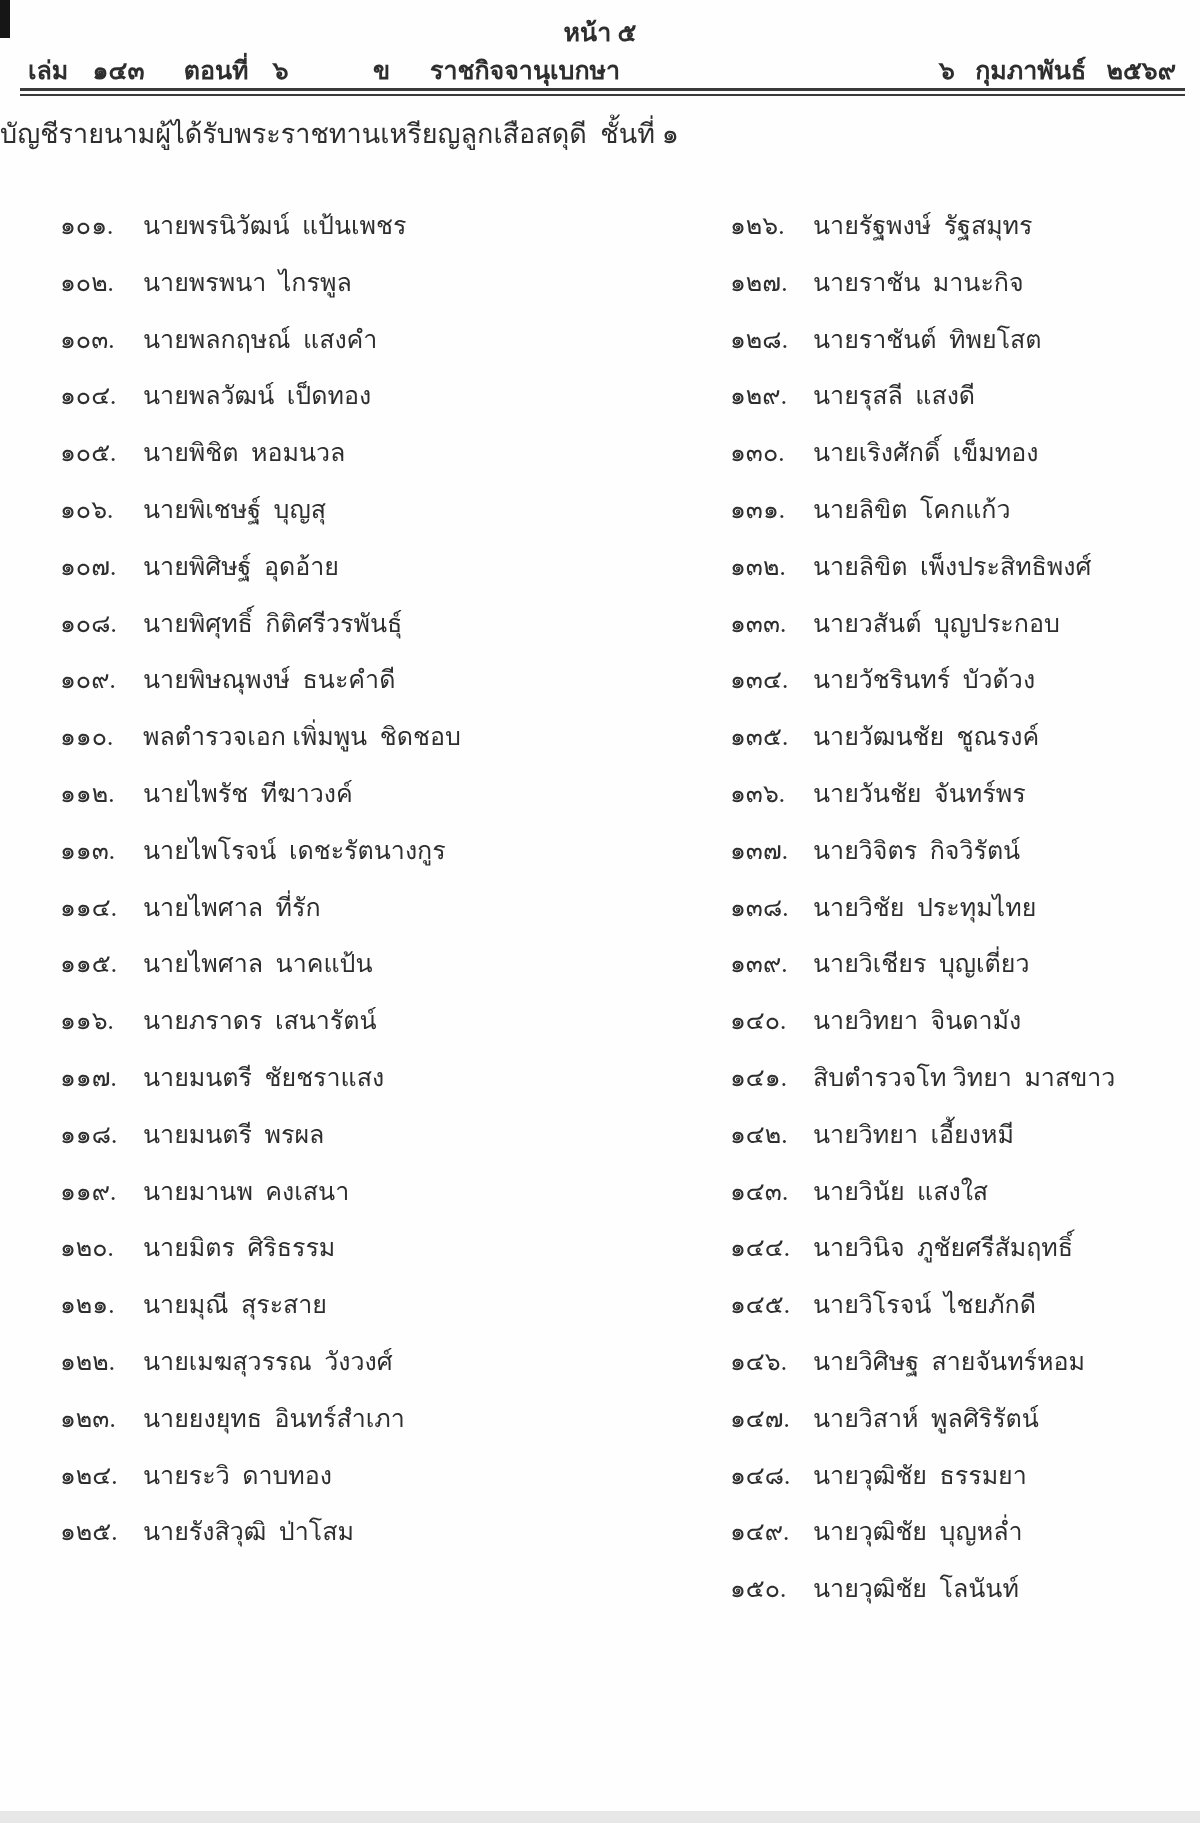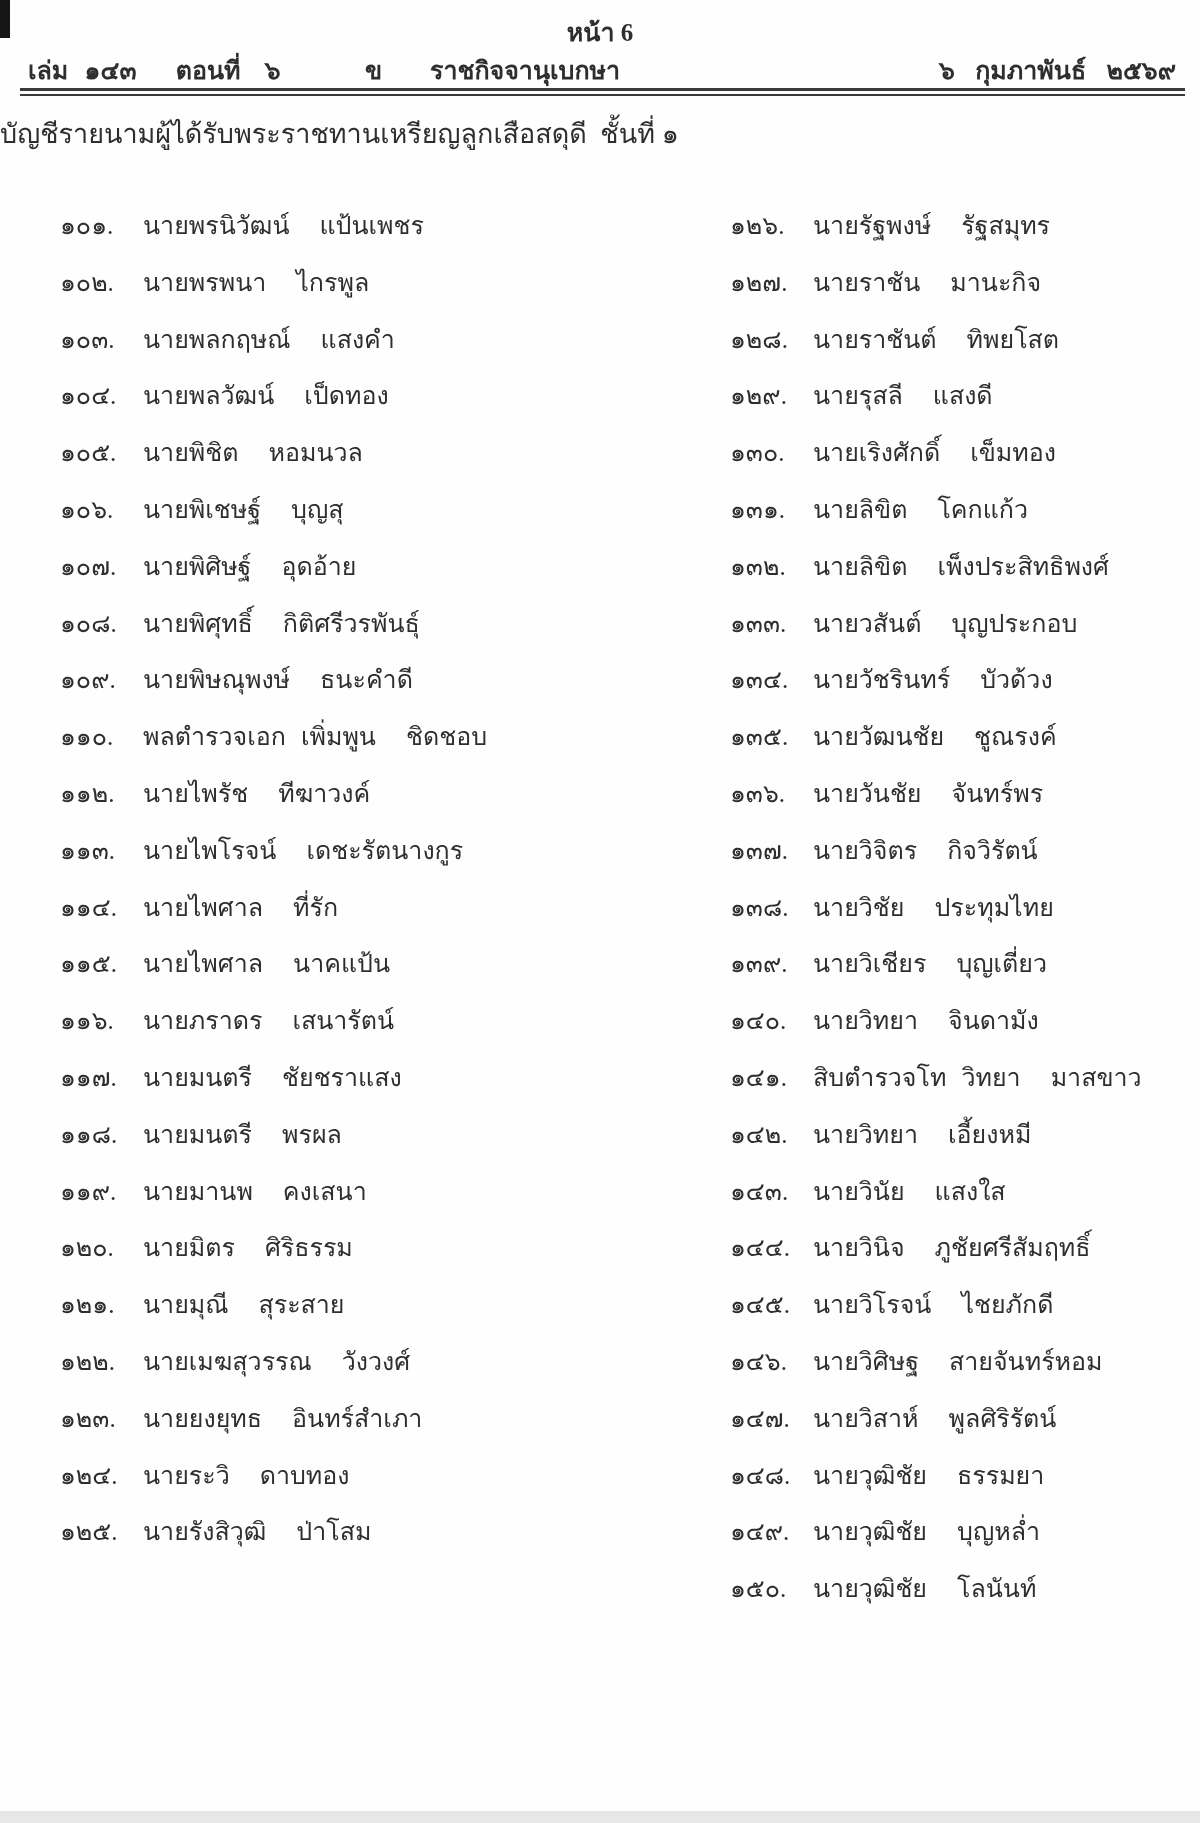--- a/index.html
+++ b/index.html
@@ -18,21 +18,21 @@
   .page-label{
     position:absolute;top:12px;left:0;width:1200px;
     text-align:center;font-size:25px;font-weight:bold;
     white-space:pre;
   }
   .header-line{
     position:absolute;top:50px;left:0;width:1200px;height:38px;
     font-size:25px;font-weight:bold;
   }
   .vol-group{position:absolute;left:28px;top:0;white-space:nowrap;}
-  .vol-group .m1{margin-right:10px;}
+  .vol-group .m1{margin-right:18px;}
   .vol-group .m2{margin-right:33px;}
   .vol-group .m3{margin-right:18px;}
   .vol-group .m4{margin-right:78px;}
   .gazette-name{position:absolute;left:430px;top:0;}
   .gazette-date{position:absolute;right:24px;top:0;word-spacing:14px;white-space:pre;}
   .double-rule{
     position:absolute;top:88px;left:20px;width:1165px;height:3px;
     border-top:3px solid #3a3a3a;
     border-bottom:2px solid #3a3a3a;
   }
@@ -48,34 +48,34 @@
   }
   .col{width:600px;box-sizing:border-box;padding-left:60px;}
   .col.right{padding-left:130px;}
   .row{
     height:56.8px;
     display:flex;align-items:flex-start;
     font-size:25px;
     white-space:pre;
   }
   .row .no{display:inline-block;width:83px;flex:0 0 83px;}
-  .row .nm{display:inline-block;font-family:Liberation Mono, monospace;}
+  .row .nm{display:inline-block;}
   .bottom-strip{
     position:absolute;bottom:0;left:0;width:1200px;height:12px;
     background:#e7e7e7;
   }
 </style>
 </head>
 <body>
 
 <div class="page">
 
   <div class="corner-artifact"></div>
 
-  <div class="page-label">หน้า 6</div>
+  <div class="page-label">หน้า ๕</div>
 
   <div class="header-line">
     <span class="vol-group">
       <span class="m1">เล่ม</span>
       <span class="m2">๑๔๓</span>
       <span class="m3">ตอนที่</span>
       <span class="m4">๖</span>
       <span>ข</span>
     </span>
     <span class="gazette-name">ราชกิจจานุเบกษา</span>

